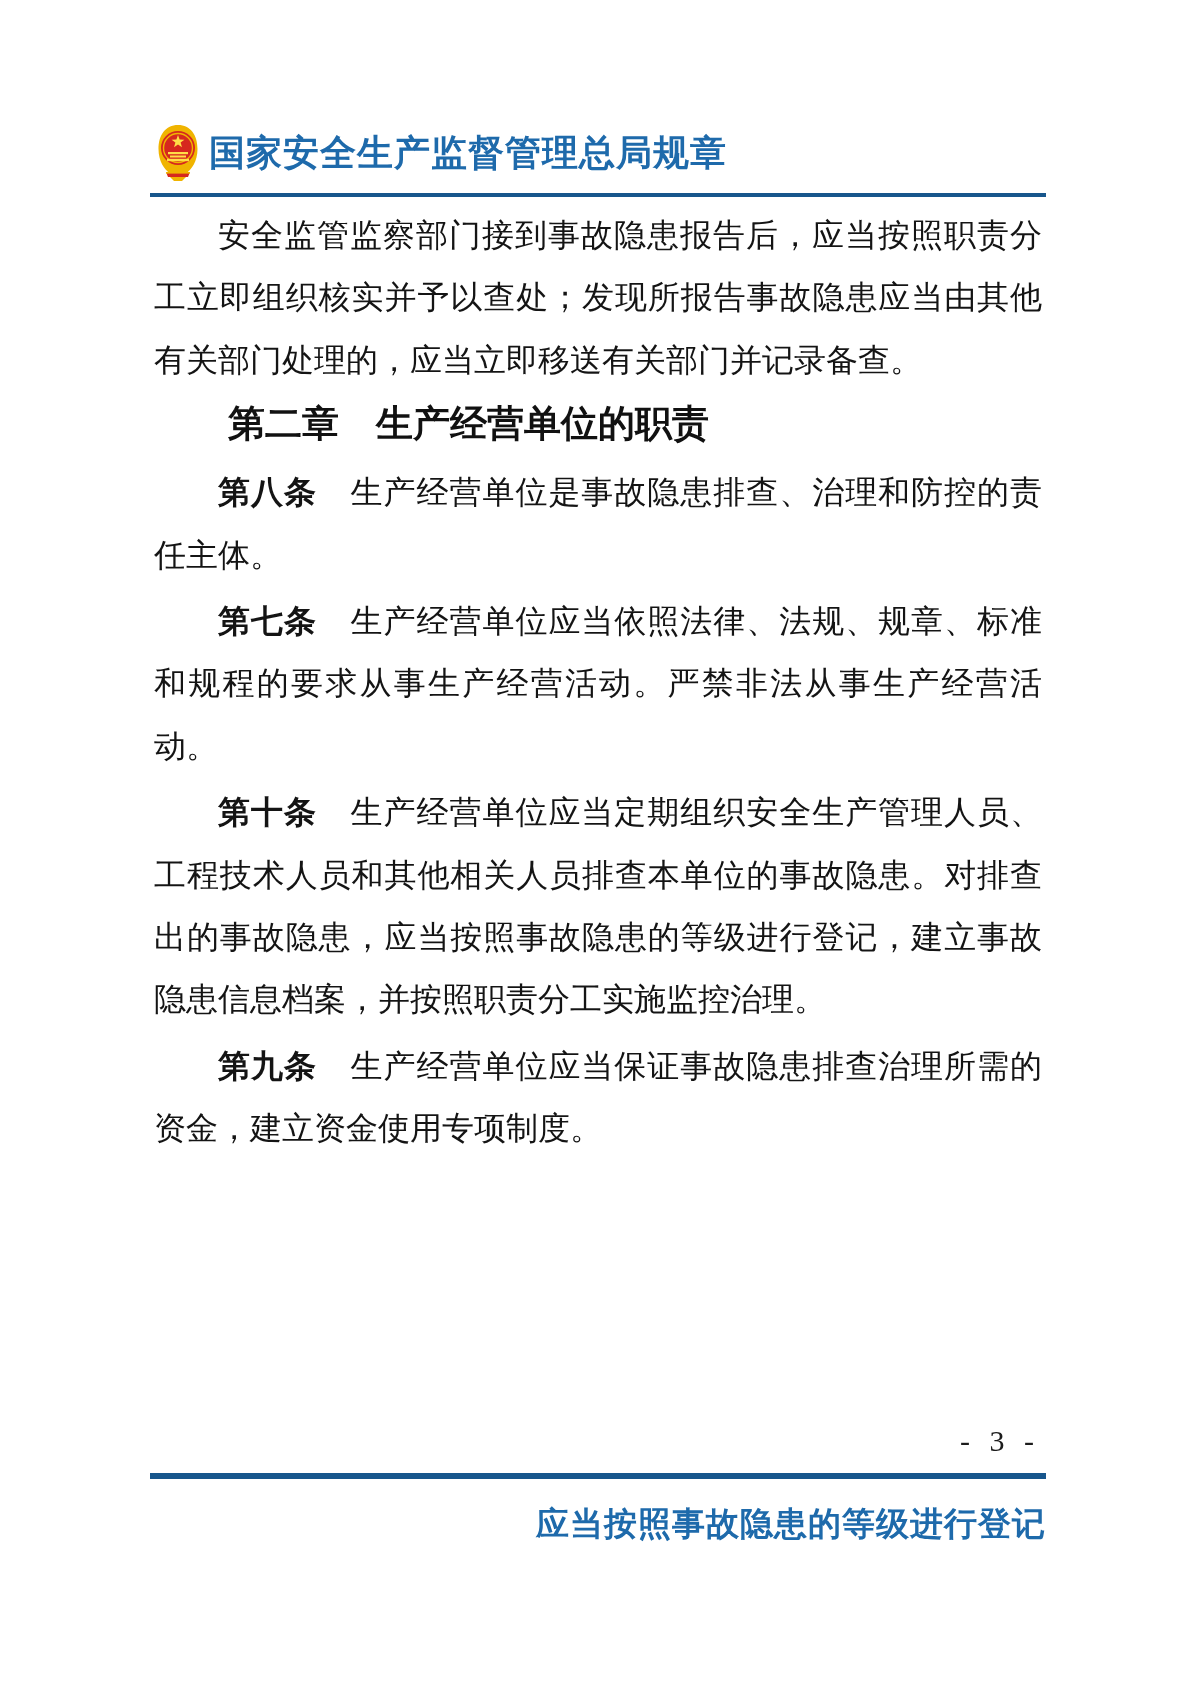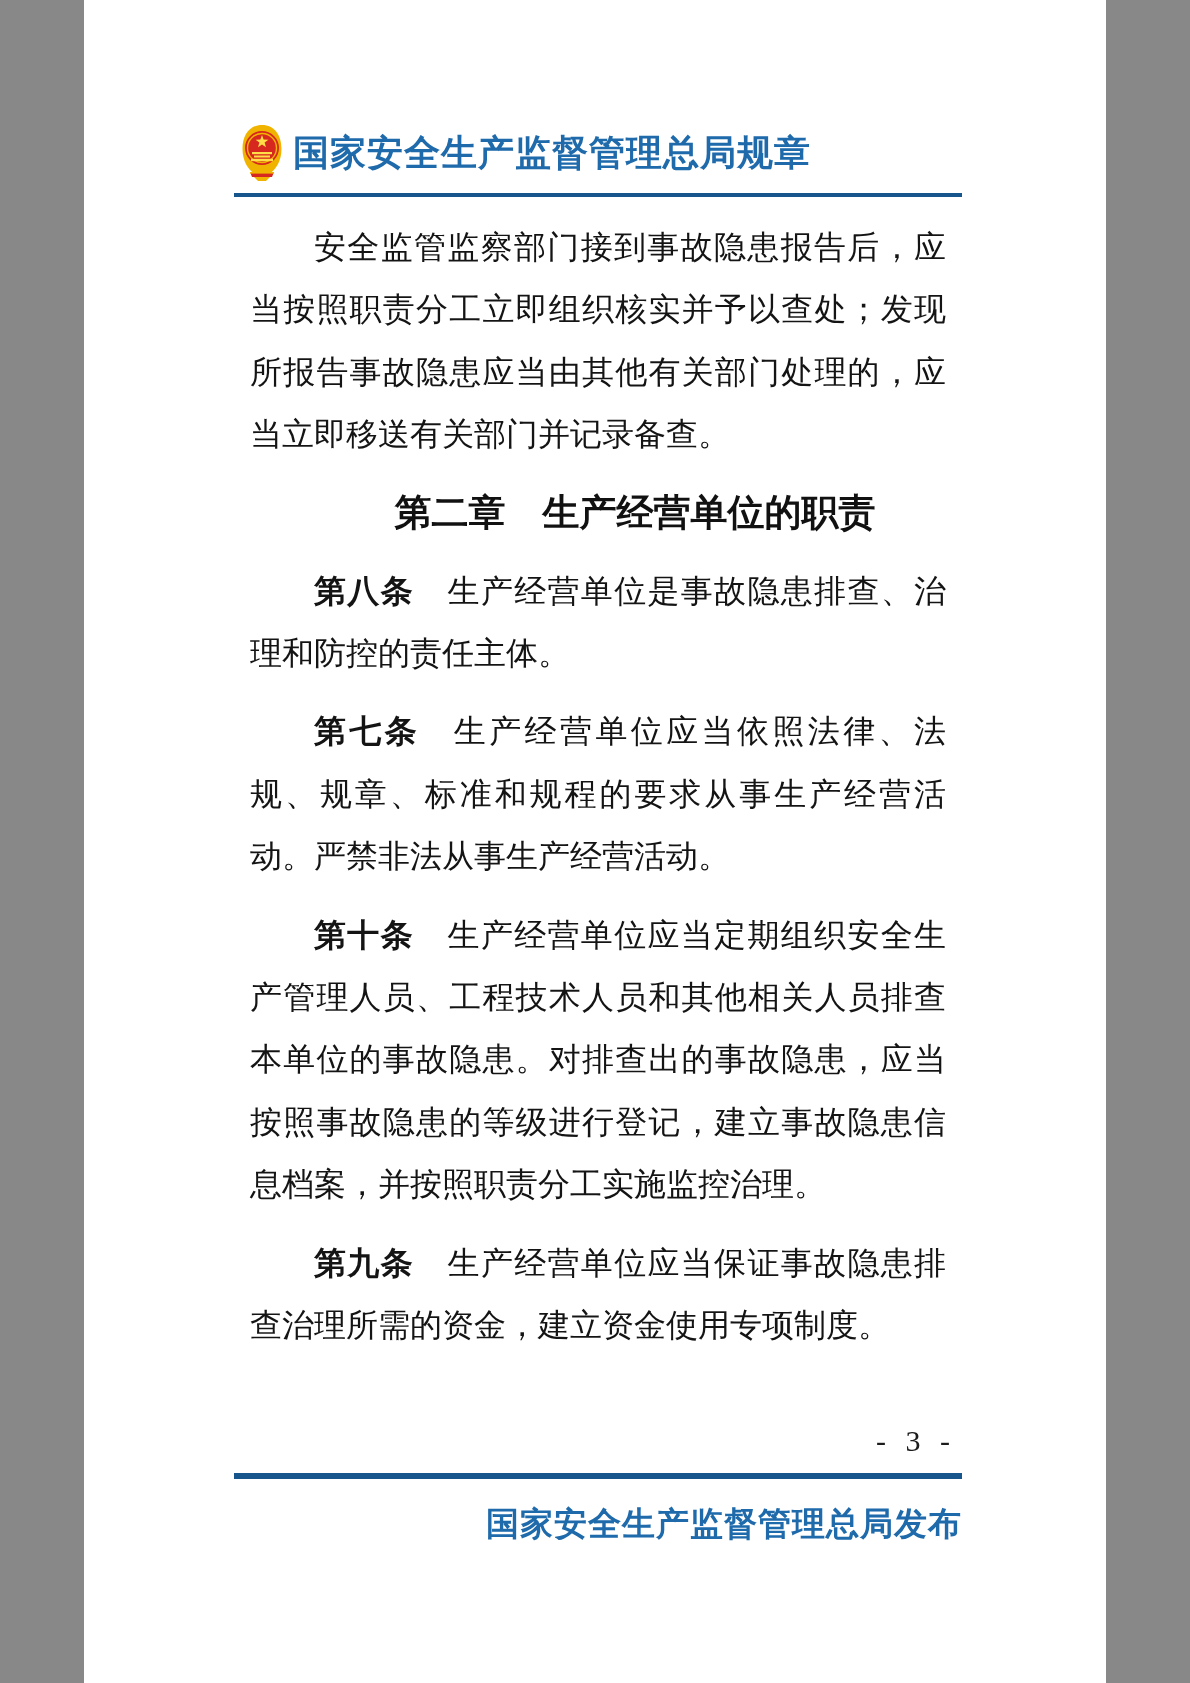--- a/index.html
+++ b/index.html
@@ -1,18 +1,18 @@
 <!DOCTYPE html>
 <html lang="zh"><head>
 <meta charset="utf-8">
 <style>
   html, body { margin: 0; padding: 0; background: #888; }
   .page {
     position: relative;
-    width: 1022px;
+    width: 1190px;
     height: 1683px;
     margin: 0 auto;
     background: #ffffff;
     font-family: "Liberation Serif", serif;
     color: #141414;
     overflow: hidden;
   }
 
   
   .header-brand {
@@ -45,33 +45,33 @@
   .doc-body {
     position: absolute;
     left: 150px;
     right: 144px;
     top: 200px;
     font-size: 32px;
     line-height: 62.4px;
     text-align: justify;
   }
   .doc-body p {
-    margin: 16px;
+    margin: 4px;
     text-indent: 2em;
   }
   .article-label {
     font-family: "Liberation Sans", sans-serif;
     font-weight: 700;
     margin-right: 1.05em;
   }
   .chapter-heading {
     margin: 74px 0 70px 0;
-    text-align: center;
+    text-align: left;
     text-indent: 0;
-    font-family: Liberation Serif, serif;
+    font-family: Liberation Mono, monospace;
     font-weight: 700;
     font-size: 37px;
     line-height: 62px;
     color: #111;
   }
   .chapter-number { margin-right: 1em; }
 
   
   .page-number {
     position: absolute;
@@ -149,15 +149,15 @@
     </p>
 
     <p>
       <span class="article-label">第九条</span><span>生产经营单位应当保证事故隐患排查治理所需的资金，建立资金使用专项制度。</span>
     </p>
 
   </div>
 
   <div class="page-number">- 3 -</div>
   <div class="footer-rule"></div>
-  <div class="footer-publisher">国家安全生产监督管理总局发布</div>
+  <div class="footer-publisher">应当按照事故隐患的等级进行登记</div>
 
 </div>
 
 </body></html>

